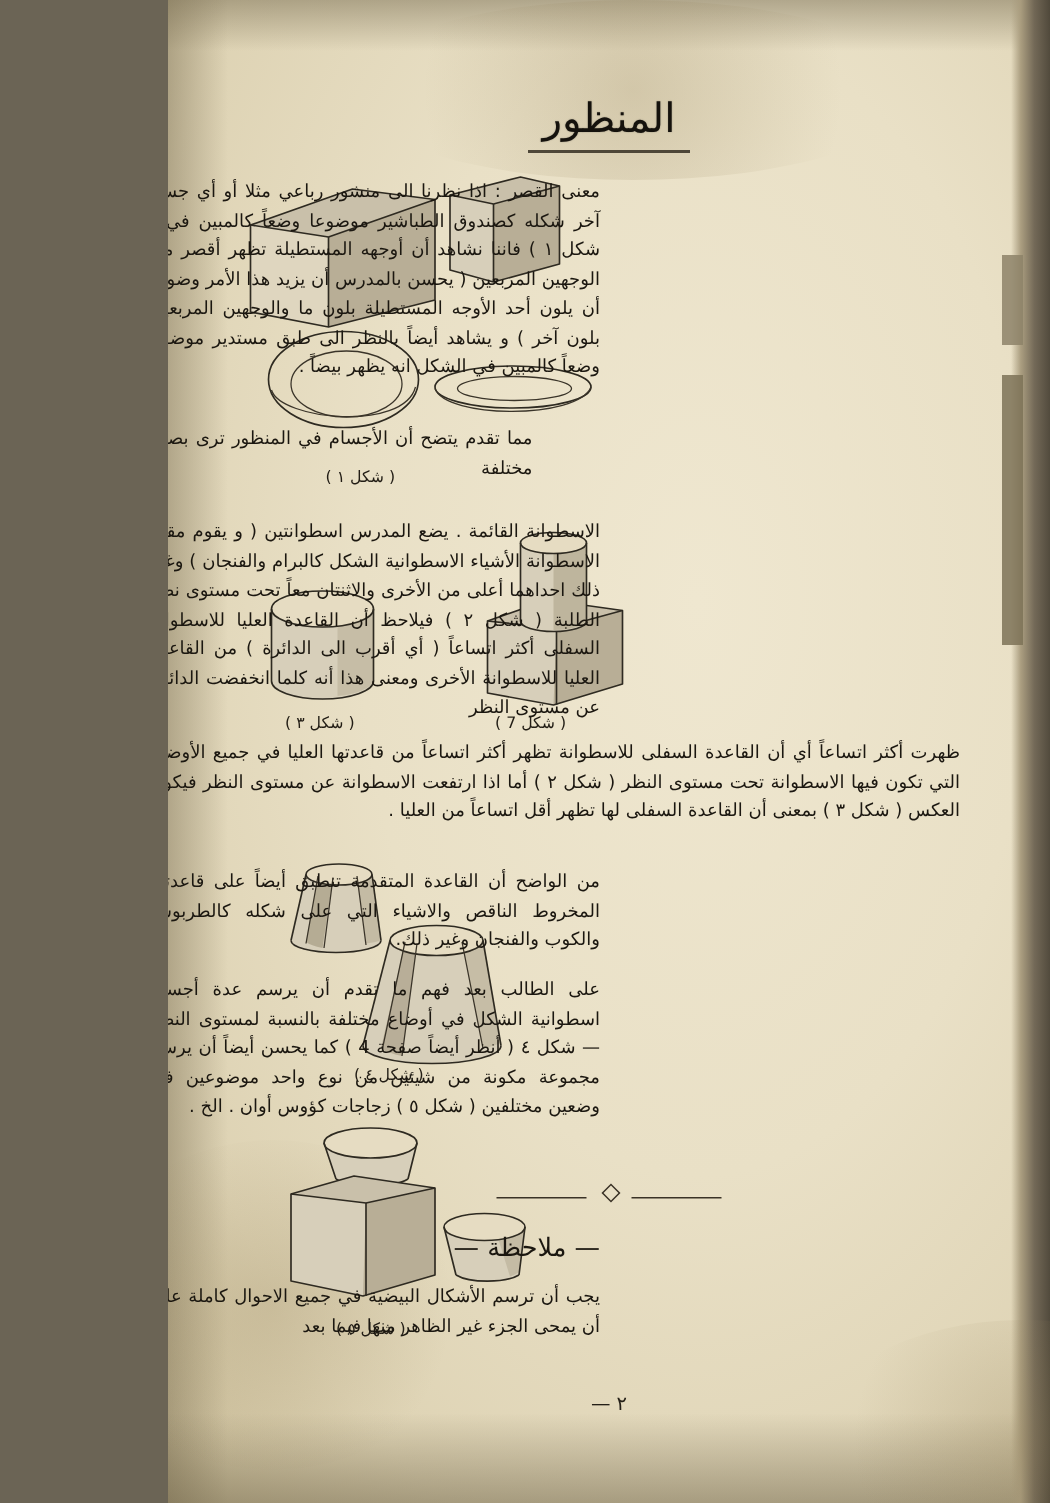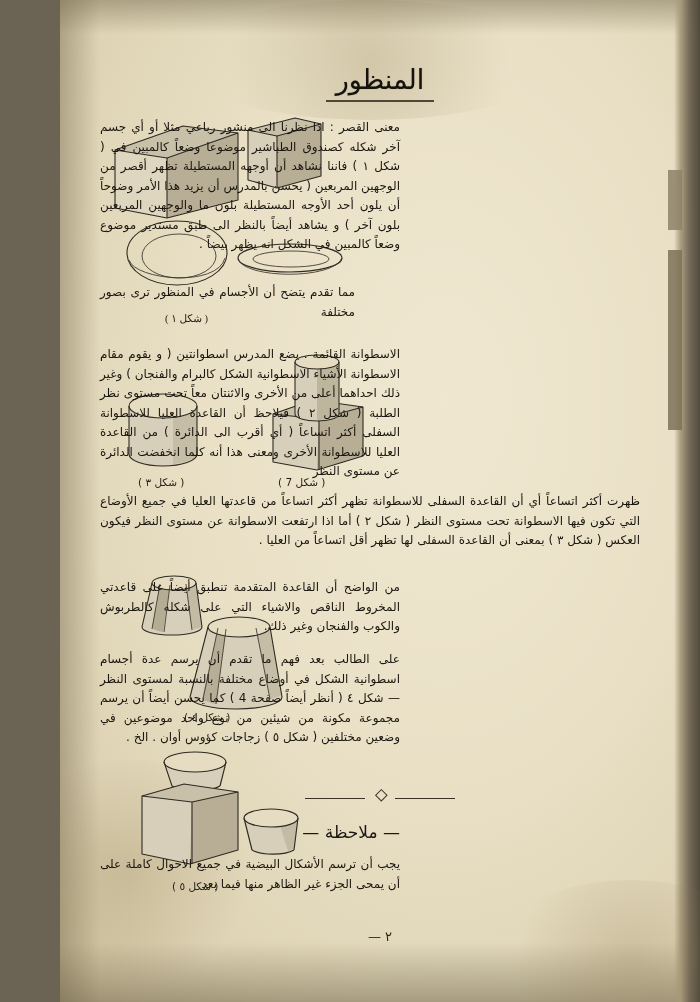--- a/index.html
+++ b/index.html
@@ -10,21 +10,21 @@
   body {
     width: 700px;
     height: 1002px;
     overflow: hidden;
     font-family: "Liberation Serif", serif;
   }
 
   
   #page {
     position: relative;
-    width: 640px;
+    width: 588px;
     height: 1002px;
     background:
       radial-gradient(ellipse at 60% 40%, #efe7d0 0%, #e9e0c6 45%, #ded3b4 78%, #cbbe9a 100%);
     overflow: hidden;
   }
 
   
   .binding {
     position: absolute;
     top: 0; right: 0;
@@ -200,21 +200,21 @@
       <path class="ln" d="M172,28 L172,80"></path>
 
       <ellipse class="ln" cx="72" cy="145" rx="50" ry="32"></ellipse>
       <ellipse class="ln-thin" cx="74" cy="148" rx="37" ry="22"></ellipse>
       <path class="ln-thin" d="M24,152 C30,172 112,180 120,150"></path>
 
       <ellipse class="ln" cx="185" cy="150" rx="52" ry="14"></ellipse>
       <ellipse class="ln-thin" cx="186" cy="151" rx="38" ry="8"></ellipse>
       <path class="ln-thin" d="M133,151 C140,171 228,172 237,150"></path>
     </svg>
-    <div class="fig-caption" style="left:105px; top:312px;font-family:Liberation Serif, serif;">( شكل ١ )</div>
+    <div class="fig-caption" style="left:105px; top:312px;">( شكل ١ )</div>
 
     <svg class="fig" style="left:195px; top:352px;" width="130" height="125" viewBox="0 0 130 125">
 
       <polygon class="shade-c" points="18,62 58,48 108,55 108,104 62,118 18,110"></polygon>
       <polygon class="shade-a" points="18,62 58,48 108,55 64,67"></polygon>
       <polygon class="shade-b" points="64,67 108,55 108,104 62,118"></polygon>
       <path class="ln" d="M18,62 L58,48 L108,55 L108,104 L62,118 L18,110 Z"></path>
       <path class="ln" d="M18,62 L64,67 L108,55"></path>
       <path class="ln" d="M64,67 L64,118"></path>
 

